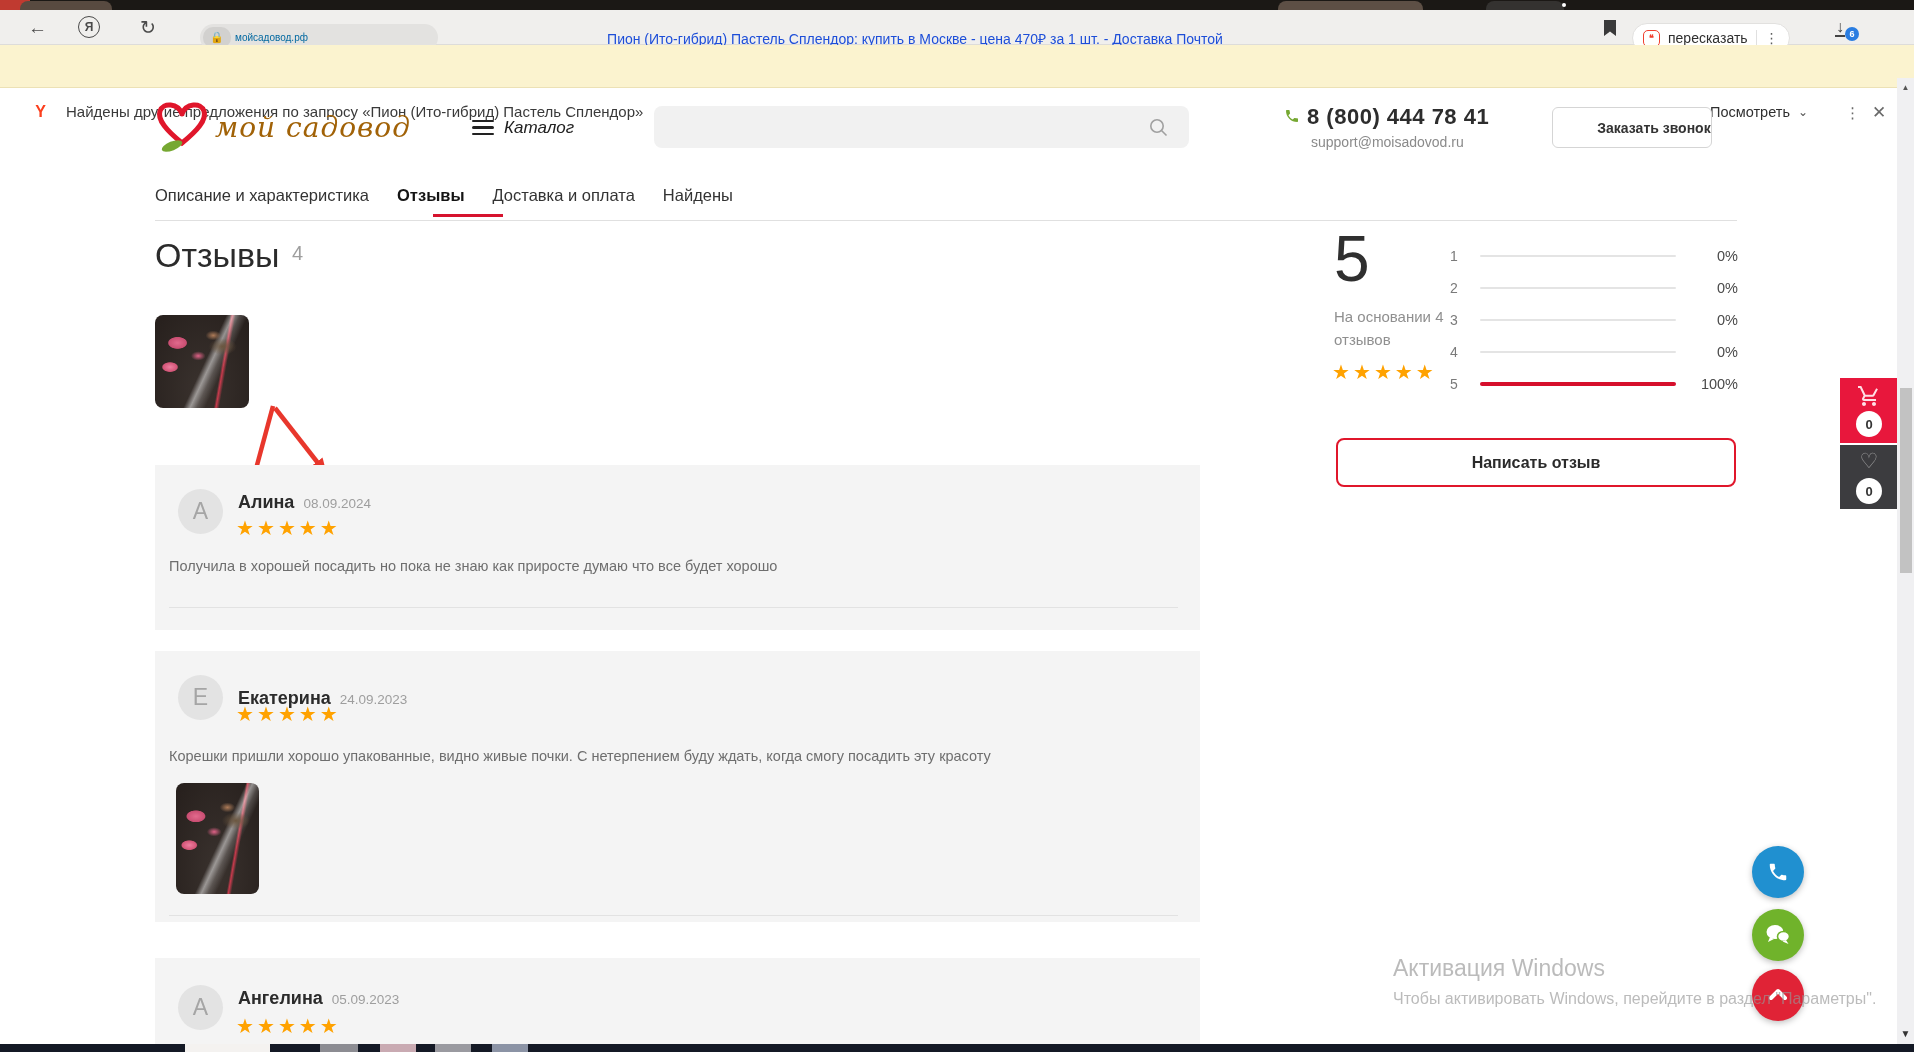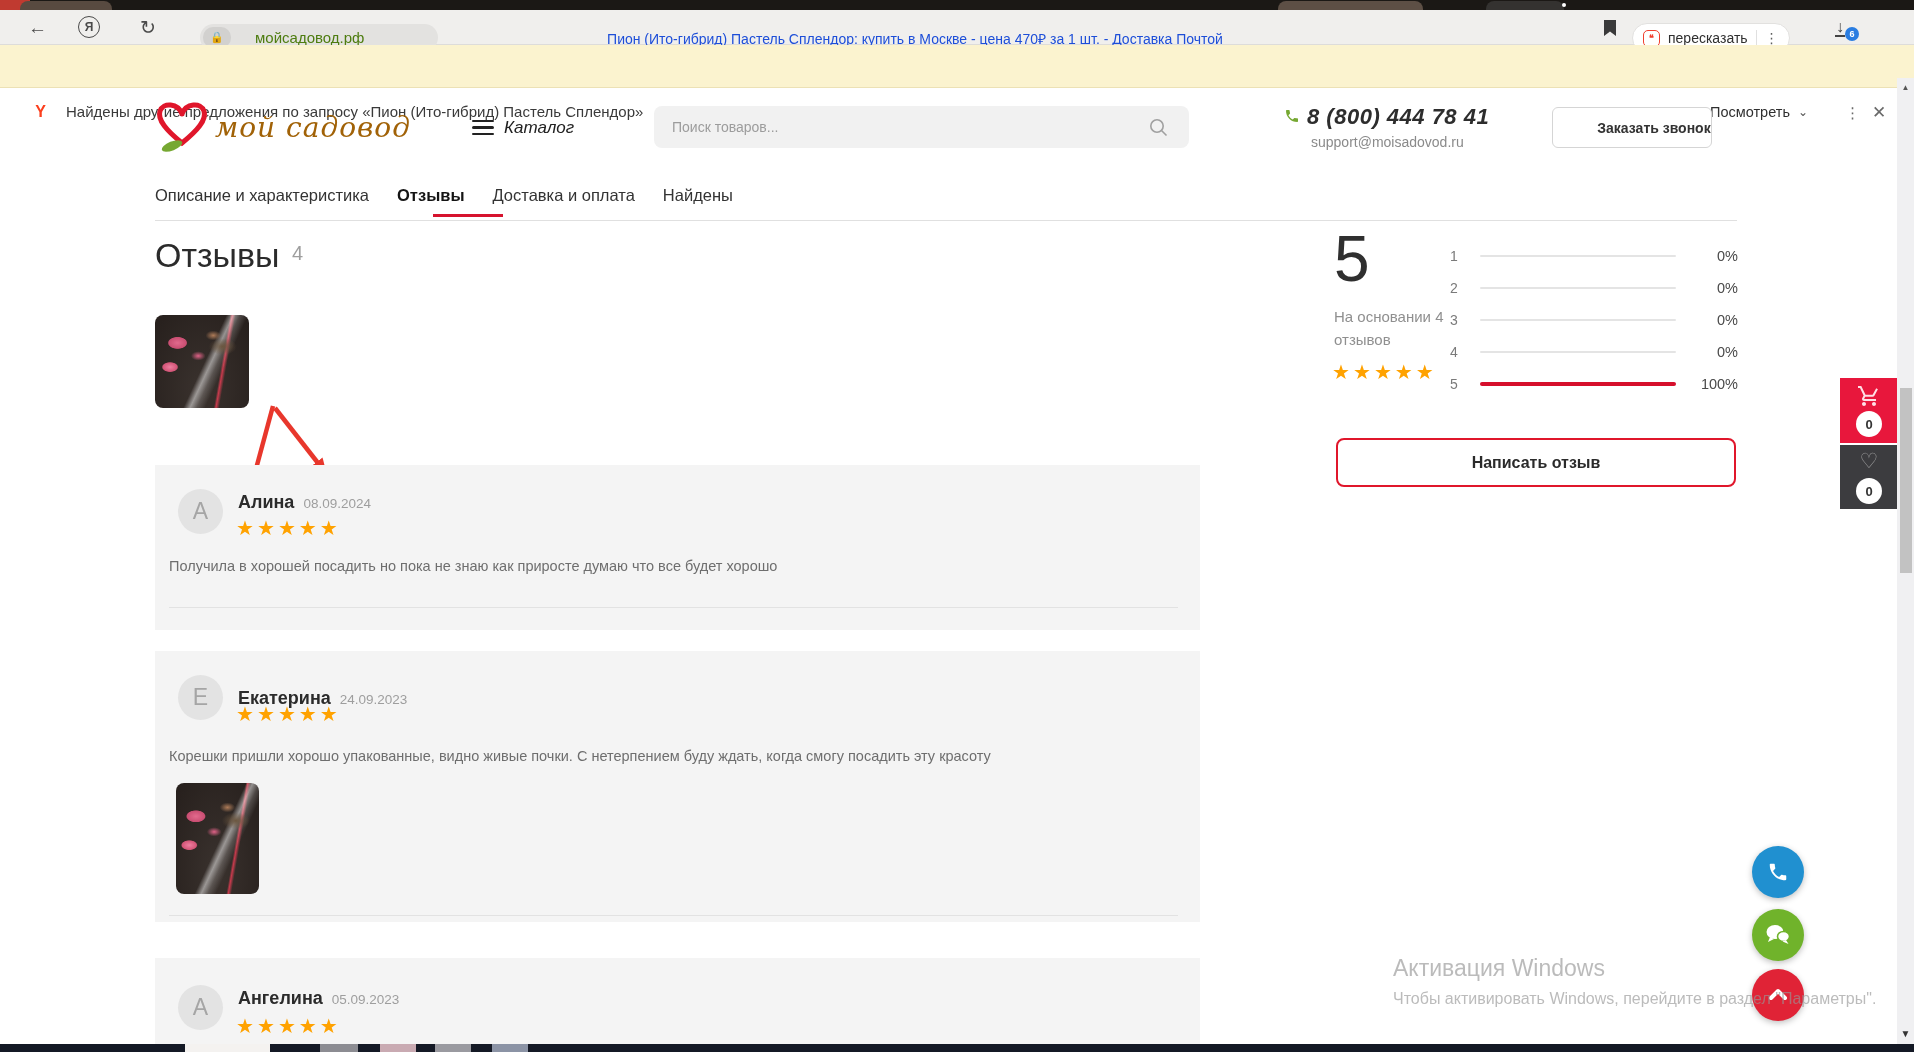--- a/index.html
+++ b/index.html
@@ -10,21 +10,21 @@
 
   
   .tabstrip { left:0; top:0; width:1914px; height:10px; background:#1b1815; }
   .toolbar { left:0; top:10px; width:1914px; height:35px; background:#f0efed; border-bottom:1px solid #dddcda; }
   .navglyph { font-size:19px; color:#4a4a4a; line-height:35px; }
   .ya-circle { width:22px; height:22px; border:1.6px solid #4a4a4a; border-radius:50%; color:#4a4a4a;
                font-size:12px; font-weight:bold; display:flex; align-items:center; justify-content:center; }
   .urlpill { left:200px; top:14px; width:238px; height:27px; background:#e3e2e0; border-radius:14px; display:flex; align-items:center; }
   .lockchip { width:28px; height:21px; margin-left:3px; background:#d2d1cf; border-radius:10px;
               display:flex; align-items:center; justify-content:center; color:#555; font-size:11px; }
-  .urltext { font-size:15px; color:#4d7c0f; margin-left:24px; }
+  .urltext { font-size:10px; color:#0369a1; margin-left:4px; }
   .pagetitle { left:430px; top:19px; width:970px; text-align:center; font-size:14px; color:#1d4ed8; white-space:nowrap; }
   .retellpill { left:1632px; top:13px; height:30px; background:#fff; border:1px solid #e2e1df; border-radius:15px;
                 display:flex; align-items:center; padding:0 10px; gap:8px; }
   .retell-ic { width:17px; height:17px; border:1.7px solid #f0402e; border-radius:5px; color:#f0402e;
                font-size:9px; display:flex; align-items:center; justify-content:center; font-weight:bold; }
   .retell-label { font-size:14px; color:#2f2f2f; }
   .pill-sep { width:1px; height:16px; background:#e0e0e0; }
   .dotsv { color:#5f5f5f; font-size:14px; letter-spacing:0; line-height:1; }
   .dl-badge { position:absolute; left:10px; top:9px; width:14px; height:14px; border-radius:50%; background:#2a7de1;
               color:#fff; font-size:9px; font-weight:bold; display:flex; align-items:center; justify-content:center; }
@@ -187,33 +187,32 @@
   <div class="abs" style="left:472px;top:116px;display:flex;align-items:center;gap:10px;">
     <span class="burger">
         <span></span>
         <span></span>
         <span></span>
       </span>
     <span class="catalog-label">Каталог</span>
   </div>
 
   <div class="abs searchbox">
-    <input placeholder="Поиск товаров..." style="">
     <svg class="abs" style="left:495px;top:12px;" width="19" height="19" viewBox="0 0 19 19">
       <circle cx="8" cy="8" r="6.2" fill="none" stroke="#a0a0a0" stroke-width="1.6"></circle>
       <line x1="12.5" y1="12.5" x2="17.5" y2="17.5" stroke="#a0a0a0" stroke-width="1.6"></line>
     </svg>
   </div>
 
   <div class="abs" style="left:1284px;top:108px;">
     <svg width="16" height="16" viewBox="0 0 24 24">
         <path fill="#76a832" d="M6.62 10.79c1.44 2.83 3.76 5.14 6.59 6.59l2.2-2.2c.27-.27.67-.36 1.02-.24 1.12.37 2.33.57 3.57.57.55 0 1 .45 1 1V20c0 .55-.45 1-1 1-9.39 0-17-7.61-17-17 0-.55.45-1 1-1h3.5c.55 0 1 .45 1 1 0 1.25.2 2.45.57 3.57.11.35.03.74-.25 1.02l-2.2 2.2z"></path>
       </svg>
   </div>
-  <div class="abs phone-num" style="left:1307px;top:104px;font-style:italic;">8 (800) 444 78 41</div>
+  <div class="abs phone-num" style="left:1307px;top:104px;">8 (800) 444 78 41</div>
   <div class="abs phone-mail" style="left:1311px;top:134px;">support@moisadovod.ru</div>
   <div class="abs callback-btn">Заказать звонок</div>
 
   <div class="abs tabsrow">
     <span class="tab">Описание и характеристика</span>
     <span class="tab active">Отзывы</span>
     <span class="tab">Доставка и оплата</span>
     <span class="tab">Найдены</span>
   </div>
   <div class="abs tab-underline"></div>

